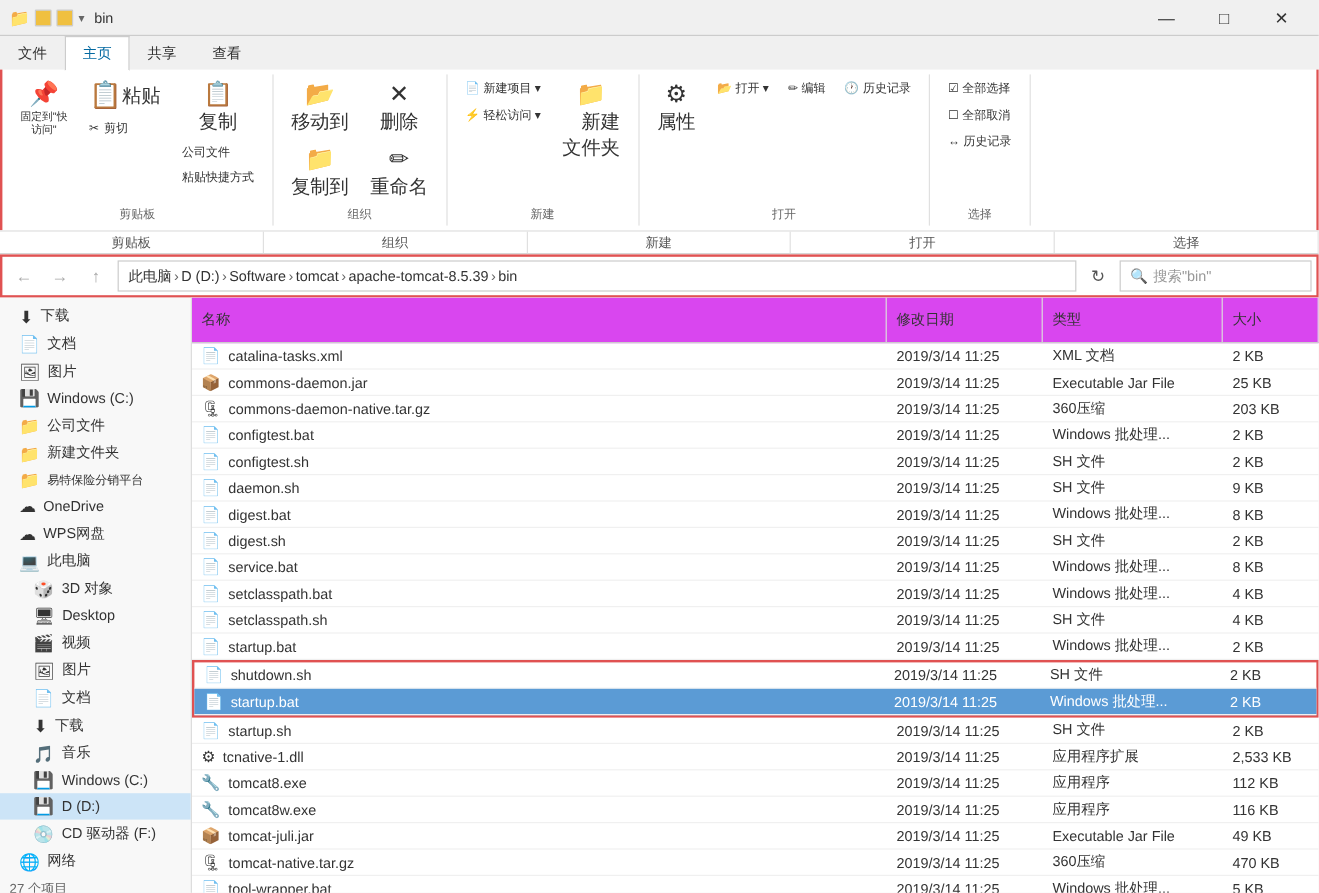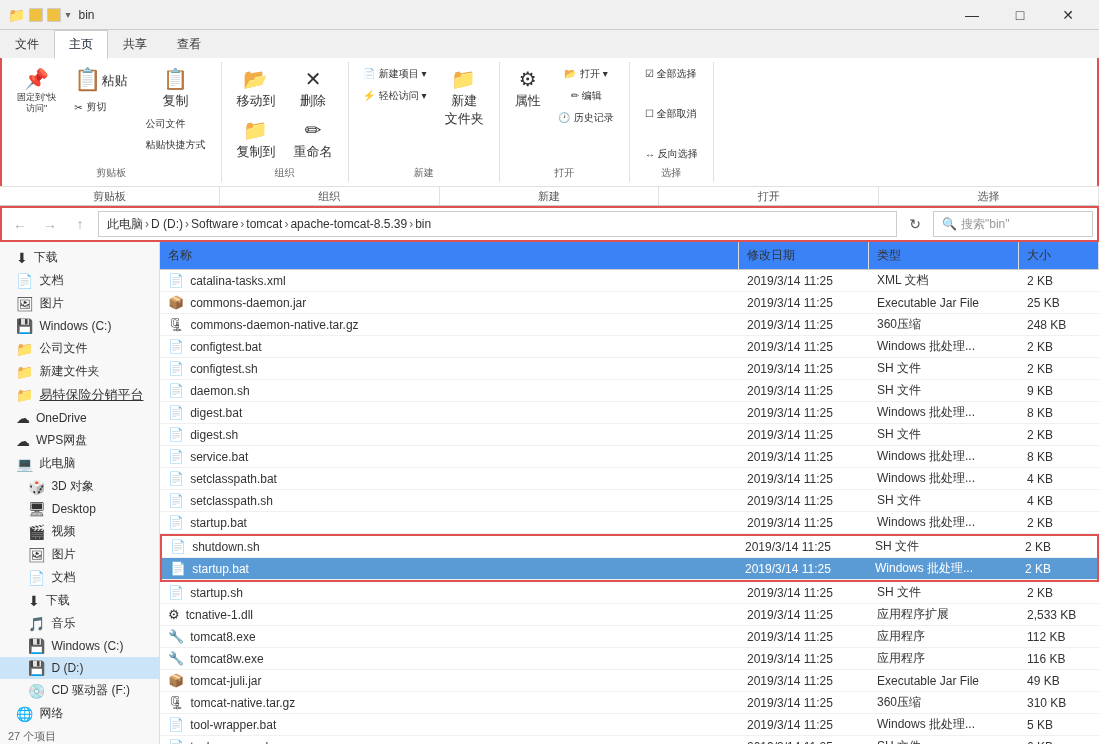--- a/index.html
+++ b/index.html
@@ -29,21 +29,21 @@
       align-items: center;
       font-size: 12px;
       cursor: pointer;
       color: #333;
       border: 1px solid transparent;
     }
     .ribbon-tab.active {
       background: white;
       border-color: #ccc #ccc white #ccc;
       margin-bottom: -1px;
-      color: #0f172a;
+      color: #0369a1;
     }
 
     .ribbon-body {
       background: white;
       padding: 4px 0;
       display: flex;
       align-items: stretch;
       min-height: 80px;
       border-bottom: 1px solid #ccc;
     }
@@ -73,21 +73,21 @@
       padding: 2px 6px;
       cursor: pointer;
       border: 1px solid transparent;
       border-radius: 2px;
       min-width: 40px;
       font-size: 10px;
       color: #333;
       background: transparent;
     }
     .ribbon-btn-icon { font-size: 20px; line-height: 1.2; }
-    .ribbon-btn-label { font-size: 13px; text-align: center; margin-top: 1px; }
+    .ribbon-btn-label { font-size: 16px; text-align: right; margin-top: 1px; }
 
     .ribbon-small-btns {
       display: flex;
       flex-direction: column;
       gap: 1px;
     }
     .ribbon-small-btn {
       display: flex;
       align-items: center;
       gap: 4px;
@@ -200,23 +200,23 @@
 
     
     .file-list-area {
       flex: 1;
       overflow-y: auto;
       background: white;
     }
     .file-list-header {
       display: grid;
       grid-template-columns: 1fr 130px 150px 80px;
-      background: #3b82f6;
+      background: #d946ef;
       border-bottom: 1px solid #ccc;
-      height: 28px;
+      height: 38px;
       position: sticky;
       top: 0;
       z-index: 10;
     }
     .file-list-header-cell {
       padding: 2px 8px;
       font-size: 12px;
       color: #333;
       display: flex;
       align-items: center;
@@ -360,46 +360,46 @@
     </div>
     <span class="ribbon-group-label">新建</span>
   </div>
 
   <div class="ribbon-group">
     <div class="ribbon-group-content">
       <div class="ribbon-btn">
         <span class="ribbon-btn-icon">⚙</span>
         <span class="ribbon-btn-label">属性</span>
       </div>
-      <div style="display:flex;flex-direction:column;gap:2px;align-items:center;">
+      <div style="display:flex;flex-direction:row;gap:2px;">
         <div class="ribbon-small-btn">
             <span>📂 打开 ▾</span>
           </div>
         <div class="ribbon-small-btn">
             <span>✏ 编辑</span>
           </div>
         <div class="ribbon-small-btn">
             <span>🕐 历史记录</span>
           </div>
       </div>
     </div>
     <span class="ribbon-group-label">打开</span>
   </div>
 
   <div class="ribbon-group">
     <div class="ribbon-group-content">
-      <div style="display:flex;flex-direction:column;gap:20px;">
+      <div style="display:flex;flex-direction:column;gap:2px;">
         <div class="ribbon-small-btn">
             <span>☑ 全部选择</span>
           </div>
         <div class="ribbon-small-btn">
             <span>☐ 全部取消</span>
           </div>
         <div class="ribbon-small-btn">
-            <span>↔ 反向选择</span>
+            <span>↔ 历史记录</span>
           </div>
       </div>
     </div>
     <span class="ribbon-group-label">选择</span>
   </div>
 
 </div>
 
 <div class="ribbon-categories">
   <div class="ribbon-category">剪贴板</div>
@@ -457,21 +457,21 @@
     <div class="sidebar-item">
       <span class="sidebar-item-icon">📁</span>
       <span>公司文件</span>
     </div>
     <div class="sidebar-item">
       <span class="sidebar-item-icon">📁</span>
       <span>新建文件夹</span>
     </div>
     <div class="sidebar-item">
       <span class="sidebar-item-icon">📁</span>
-      <span style="font-size:13px;text-decoration:underline;">易特保险分销平台</span>
+      <span style="font-size:10px;">易特保险分销平台</span>
     </div>
     <div class="sidebar-item">
       <span class="sidebar-item-icon">☁</span>
       <span>OneDrive</span>
     </div>
     <div class="sidebar-item">
       <span class="sidebar-item-icon">☁</span>
       <span>WPS网盘</span>
     </div>
     <div class="sidebar-item">
@@ -554,21 +554,21 @@
     <div class="file-cell">Executable Jar File</div>
     <div class="file-cell">25 KB</div>
   </div>
         <div class="file-row">
     <div class="file-cell">
       <span class="file-icon">🗜</span>
       <span>commons-daemon-native.tar.gz</span>
     </div>
     <div class="file-cell">2019/3/14 11:25</div>
     <div class="file-cell">360压缩</div>
-    <div class="file-cell">248 KB</div>
+    <div class="file-cell">203 KB</div>
   </div>
         <div class="file-row">
     <div class="file-cell">
       <span class="file-icon">📄</span>
       <span>configtest.bat</span>
     </div>
     <div class="file-cell">2019/3/14 11:25</div>
     <div class="file-cell">Windows 批处理...</div>
     <div class="file-cell">2 KB</div>
   </div>
@@ -709,21 +709,21 @@
     <div class="file-cell">Executable Jar File</div>
     <div class="file-cell">49 KB</div>
   </div>
         <div class="file-row">
     <div class="file-cell">
       <span class="file-icon">🗜</span>
       <span>tomcat-native.tar.gz</span>
     </div>
     <div class="file-cell">2019/3/14 11:25</div>
     <div class="file-cell">360压缩</div>
-    <div class="file-cell">310 KB</div>
+    <div class="file-cell">470 KB</div>
   </div>
         <div class="file-row">
     <div class="file-cell">
       <span class="file-icon">📄</span>
       <span>tool-wrapper.bat</span>
     </div>
     <div class="file-cell">2019/3/14 11:25</div>
     <div class="file-cell">Windows 批处理...</div>
     <div class="file-cell">5 KB</div>
   </div>

